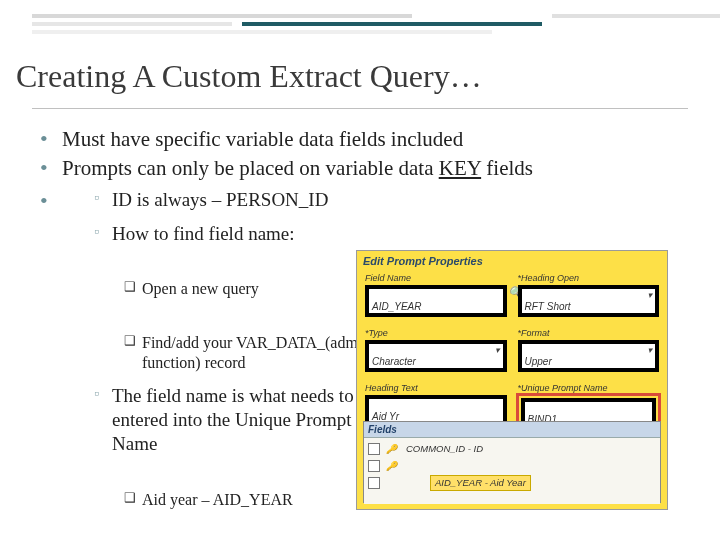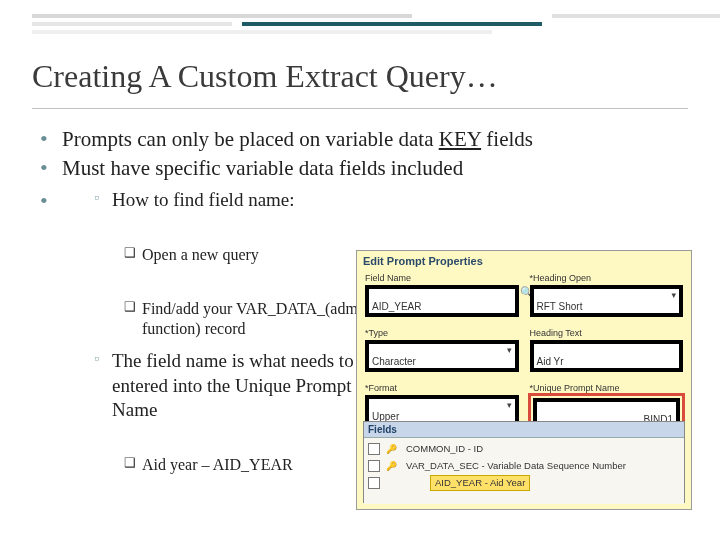--- a/index.html
+++ b/index.html
@@ -32,21 +32,21 @@
   }
   .bar-a { top: 0; left: 0; width: 380px; background: #d8d8d8; height:4px;}
   .bar-b { top: 8px; left: 0; width: 200px; background: #e6e6e6; height:4px;}
   .bar-c { top: 8px; left: 210px; width: 300px; background: #1f5b64; height:5px;}
   .bar-d { top: 16px; left: 0; width: 460px; background: #efefef; height:4px;}
   .bar-e { top: 0; left: 520px; width: 170px; background: #e0e0e0; height:4px;}
 
   .title {
     position: absolute;
     top: 58px;
-    left: 32px;
+    left: 16px;
     right: 32px;
     font-size: 32px;
     font-weight: 400;
     color: #3a3a3a;
     font-family: Georgia, serif;
   }
   .title-underline {
     position: absolute;
     top: 108px;
     left: 32px;
@@ -126,28 +126,29 @@
     color: #333;
   }
 
   .narrow { max-width: 280px; }
 
   
   .dialog {
     position: absolute;
     top: 250px;
     left: 356px;
-    width: 336px;
+    width: 312px;
     height: 260px;
-    background: #fef9c3;
+    background: #fde047;
     border: 1px solid #9a9a9a;
     box-sizing: border-box;
     font-family: Tahoma, Arial, sans-serif;
     font-size: 10px;
     color: #333;
+    font-style: italic;
   }
   .dlg-title {
     padding: 4px 6px 6px 6px;
     font-weight: bold;
     color: #2b4a6a;
     font-size: 11px;
   }
   .dlg-grid {
     display: grid;
     grid-template-columns: 1fr 1fr;
@@ -192,21 +193,20 @@
     width: 14px;
     height: 14px;
     font-size: 11px;
     color: #2b4a6a;
   }
   .fieldwrap { position: relative; }
   .upn-box {
     border: 3px solid #d94b3a;
     padding: 2px;
     margin: -2px;
-    text-align: right;
   }
 
   .fields-panel {
     position: absolute;
     left: 6px;
     right: 6px;
     bottom: 6px;
     top: 170px;
     border: 1px solid #888;
     background: #efeee6;
@@ -261,26 +261,27 @@
     <div class="bar bar-c"></div>
     <div class="bar bar-d"></div>
     <div class="bar bar-e"></div>
   </div>
 
   <div class="title">Creating A Custom Extract Query…</div>
   <div class="title-underline"></div>
 
   <div class="content">
     <ul class="bullets">
+      <li>Must have specific variable data fields included</li>
       <li>
         <span>Prompts can only be placed on variable data </span><span class="key-underline">KEY</span><span> fields</span>
       </li>
-      <li>Must have specific variable data fields included</li>
       <li>
         <ul class="sub">
+          <li>ID is always – PERSON_ID</li>
           <li>
             <span>How to find field name:</span>
             <ul class="subsub">
               <li>Open a new query</li>
               <li>Find/add your VAR_DATA_(admin function) record</li>
             </ul>
           </li>
           <li class="narrow">
             <span>The field name is what needs to be entered into the Unique Prompt Name</span>
             <ul class="subsub">
@@ -309,27 +310,27 @@
         <label class="req">Heading Open</label>
         <div class="dlg-select">RFT Short</div>
       </div>
 
       <div class="dlg-field">
         <label class="req">Type</label>
         <div class="dlg-select">Character</div>
       </div>
 
       <div class="dlg-field">
+        <label class="req">Format</label>
+        <div class="dlg-select">Upper</div>
+      </div>
+
+      <div class="dlg-field">
         <label>Heading Text</label>
         <div class="dlg-input">Aid Yr</div>
-      </div>
-
-      <div class="dlg-field">
-        <label class="req">Format</label>
-        <div class="dlg-select">Upper</div>
       </div>
 
       <div class="dlg-field">
         <label class="req">Unique Prompt Name</label>
         <div class="upn-box">
           <div class="dlg-input">BIND1</div>
         </div>
       </div>
     </div>
 
@@ -337,21 +338,20 @@
       <div class="fields-head">Fields</div>
       <div class="fields-body">
         <div class="frow">
           <span class="cb"></span>
           <span class="key">🔑</span>
           <span>COMMON_ID - ID</span>
         </div>
         <div class="frow">
           <span class="cb"></span>
           <span class="key">🔑</span>
-          <span>VAR_DATA_SEC - Variable Data Sequence Number</span>
         </div>
         <div class="frow">
           <span class="cb"></span>
           <span class="key"></span>
           <span class="highlight">AID_YEAR - Aid Year</span>
         </div>
       </div>
     </div>
   </div>
 

